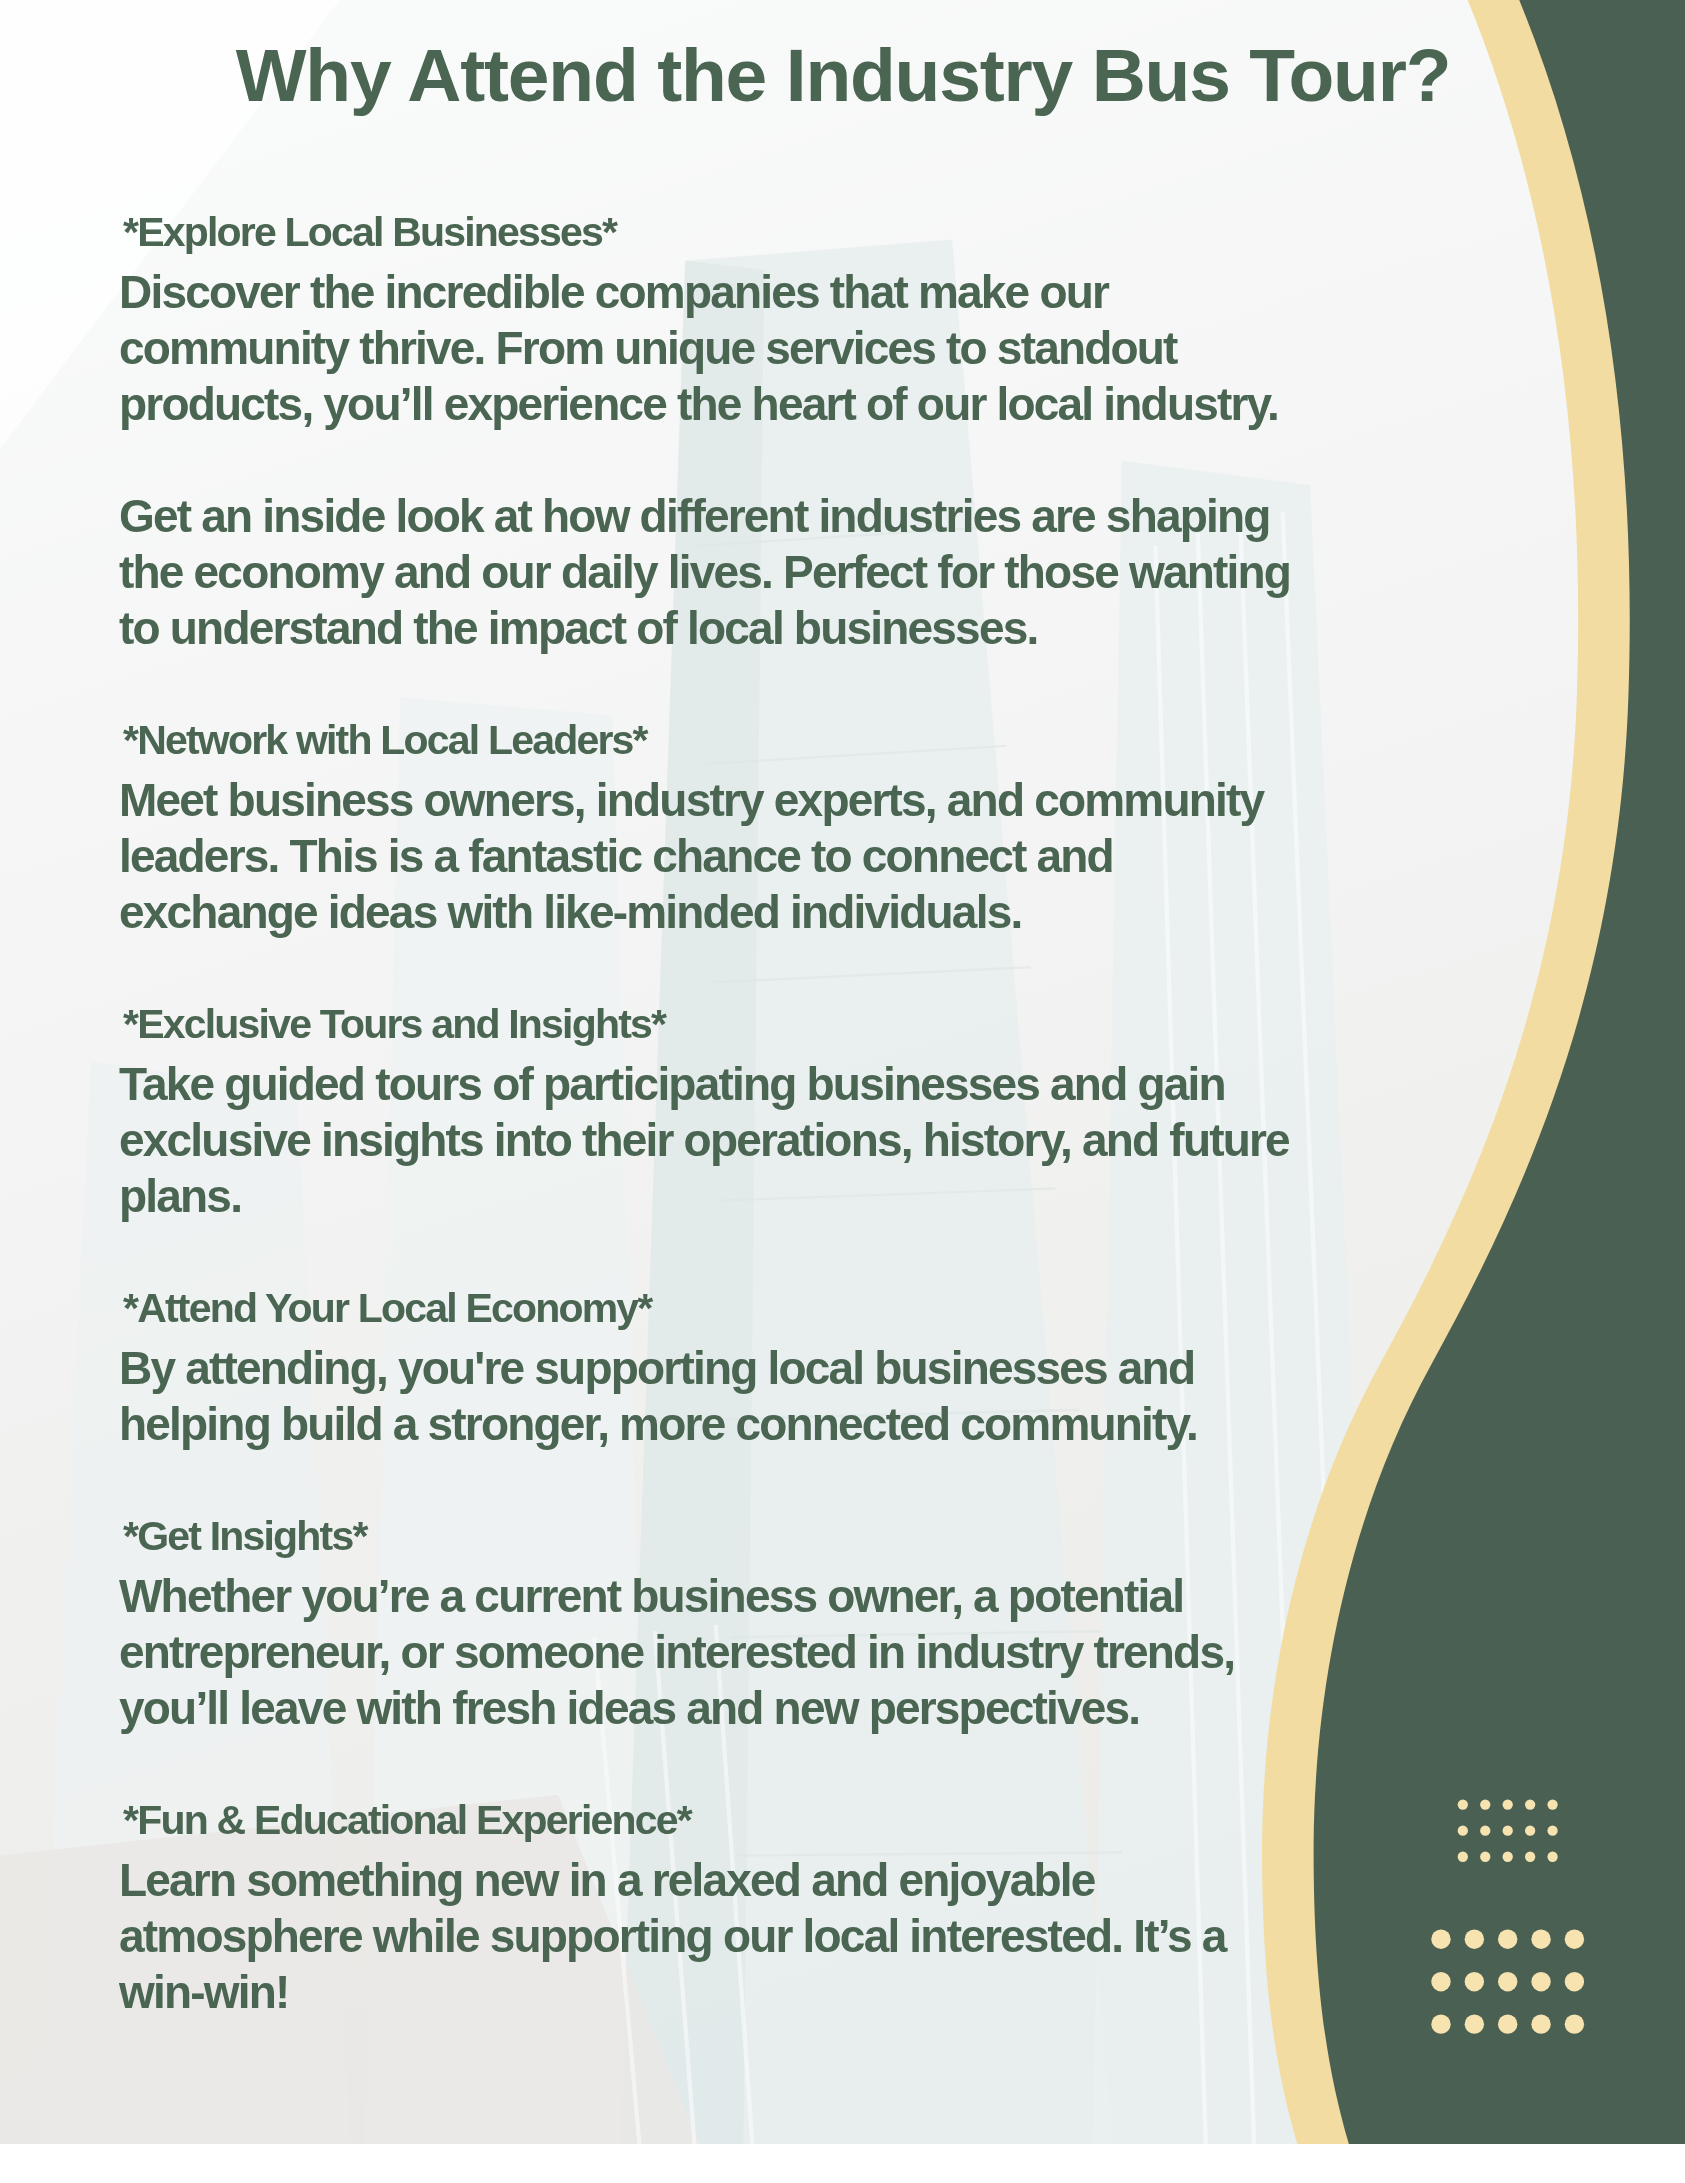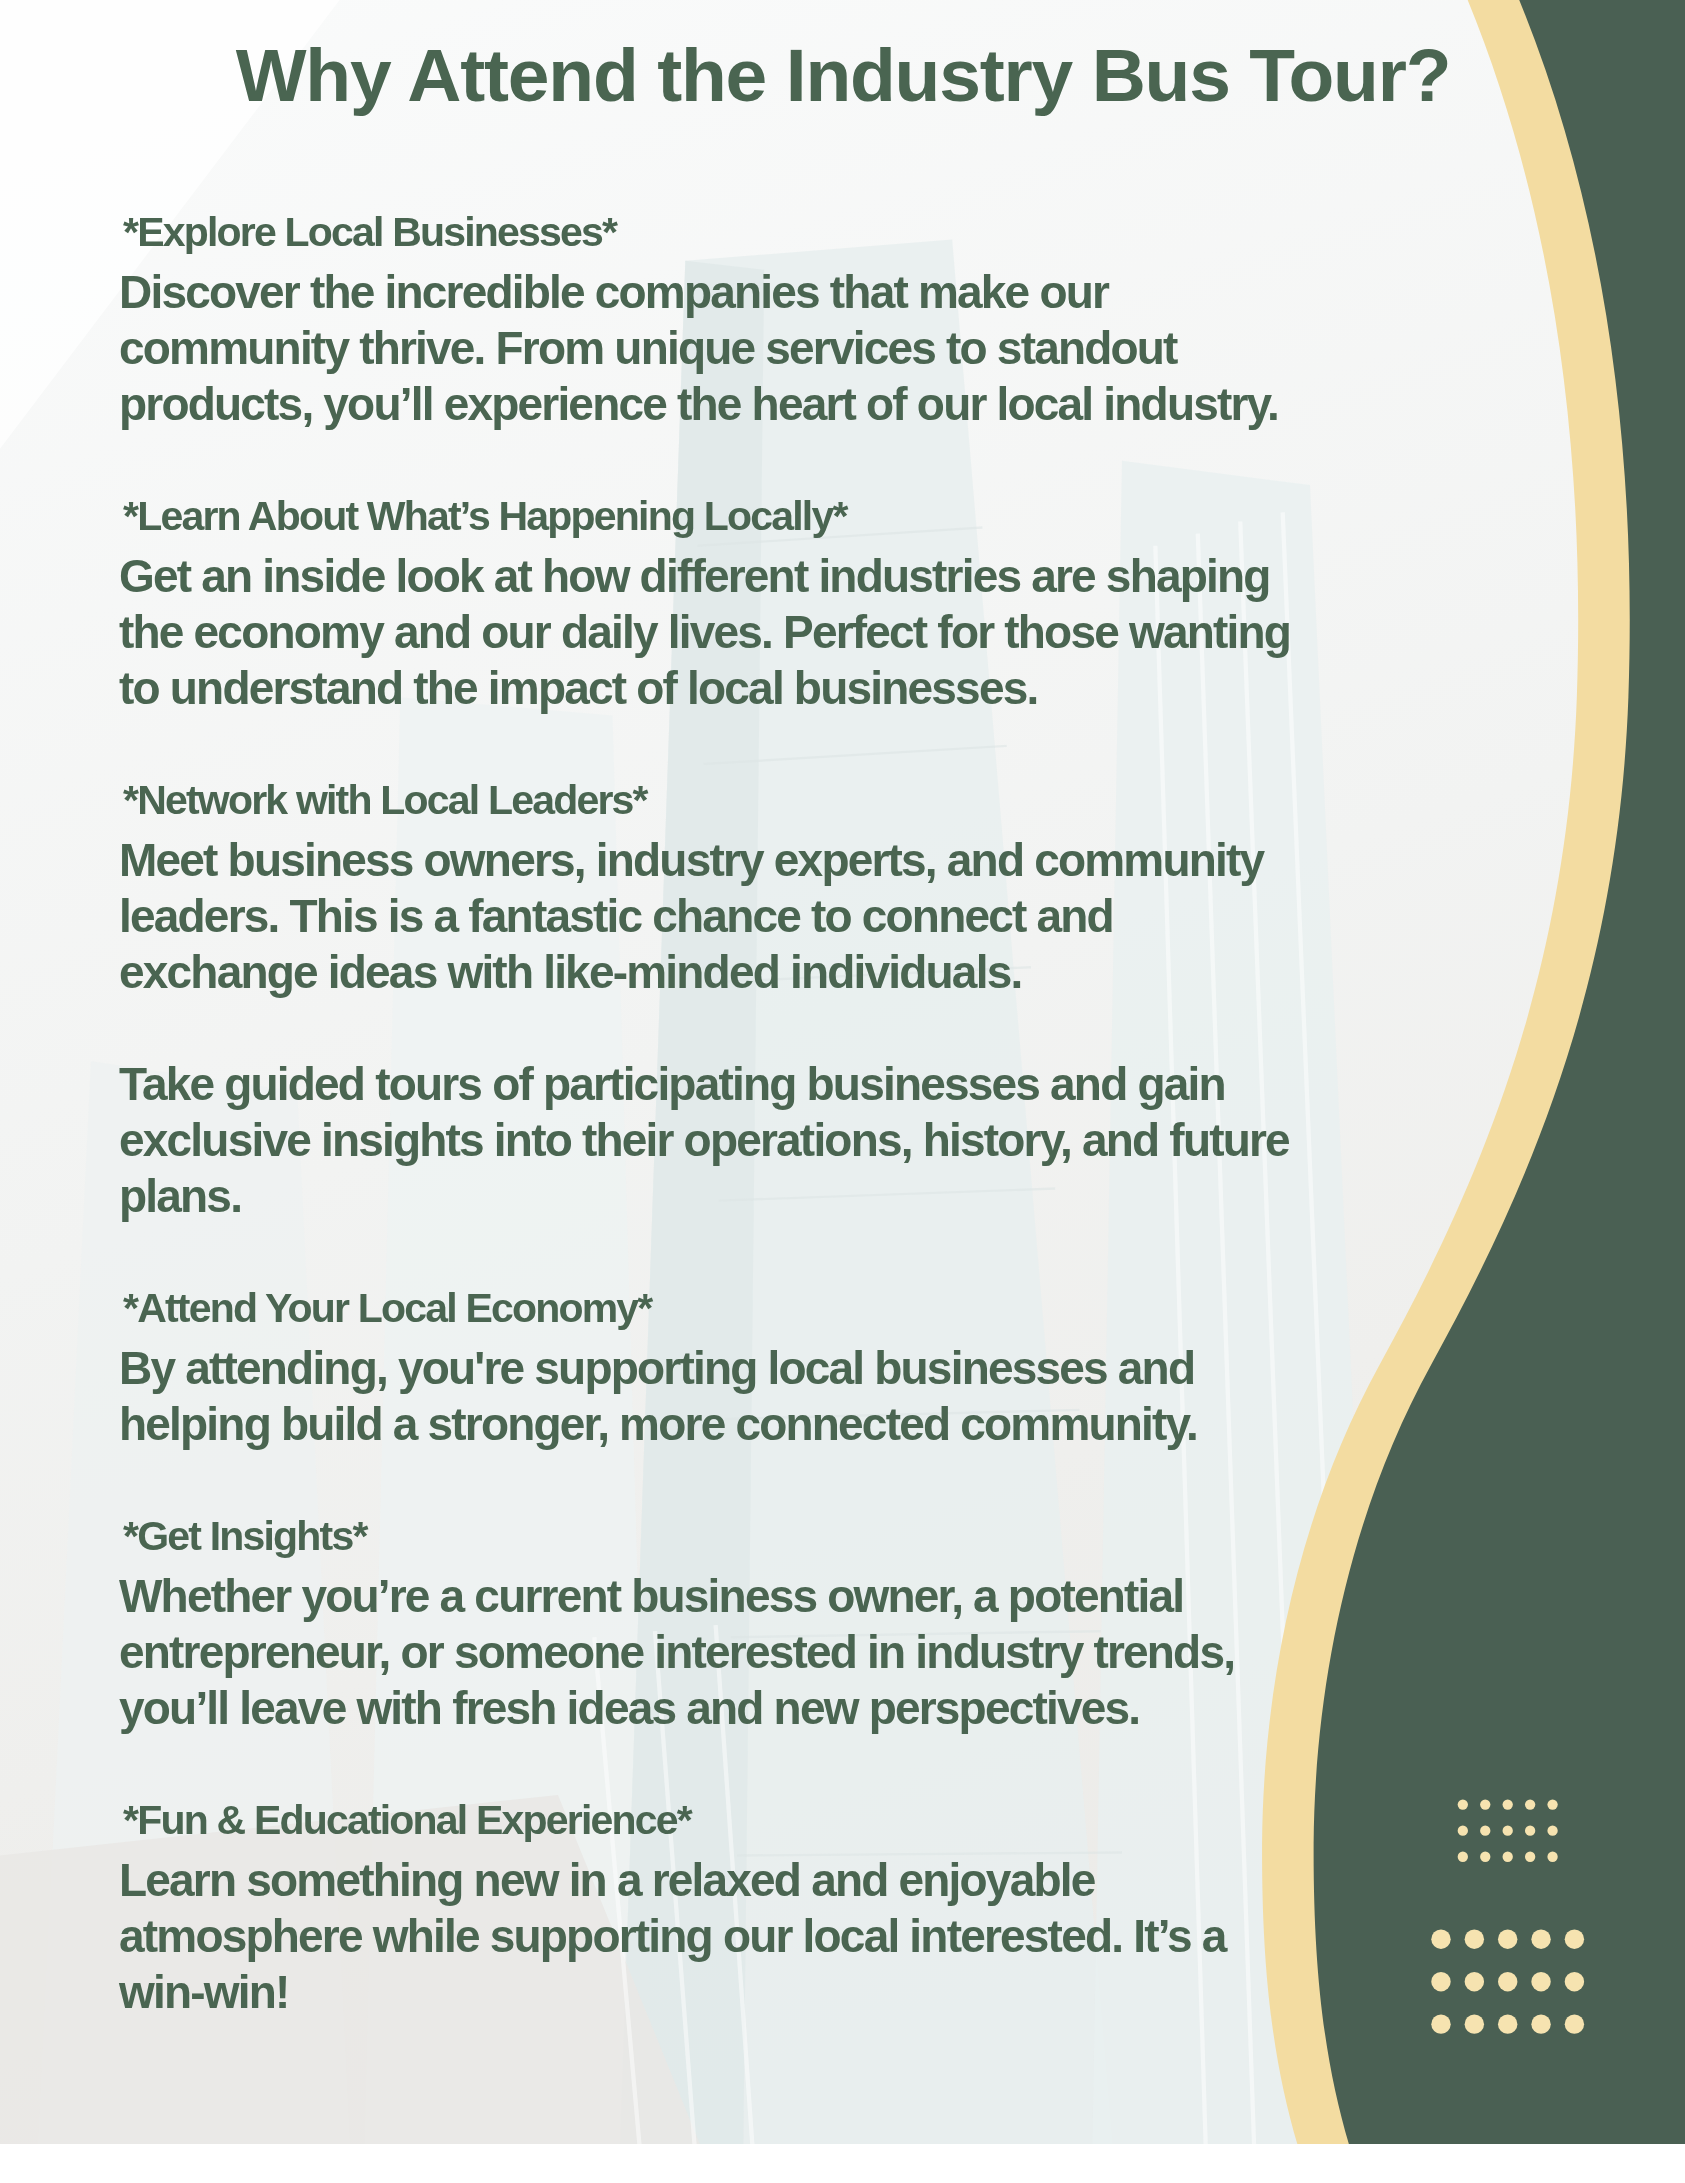--- a/index.html
+++ b/index.html
@@ -162,34 +162,34 @@
   <div class="content">
 
     <section class="benefit">
       <h2 class="benefit-heading">*Explore Local Businesses*</h2>
       <p class="benefit-body">Discover the incredible companies that make our
 community thrive. From unique services to standout
 products, you’ll experience the heart of our local industry.</p>
     </section>
 
     <section class="benefit">
-      <h2 class="benefit-heading">*Learn About What’s Happening Locally*</h2>
       <p class="benefit-body">Get an inside look at how different industries are shaping
 the economy and our daily lives. Perfect for those wanting
 to understand the impact of local businesses.</p>
     </section>
 
     <section class="benefit">
       <h2 class="benefit-heading">*Network with Local Leaders*</h2>
       <p class="benefit-body">Meet business owners, industry experts, and community
 leaders. This is a fantastic chance to connect and
 exchange ideas with like-minded individuals.</p>
     </section>
 
     <section class="benefit">
+      <h2 class="benefit-heading">*Exclusive Tours and Insights*</h2>
       <p class="benefit-body">Take guided tours of participating businesses and gain
 exclusive insights into their operations, history, and future
 plans.</p>
     </section>
 
     <section class="benefit">
       <h2 class="benefit-heading">*Attend Your Local Economy*</h2>
       <p class="benefit-body">By attending, you're supporting local businesses and
 helping build a stronger, more connected community.</p>
     </section>

